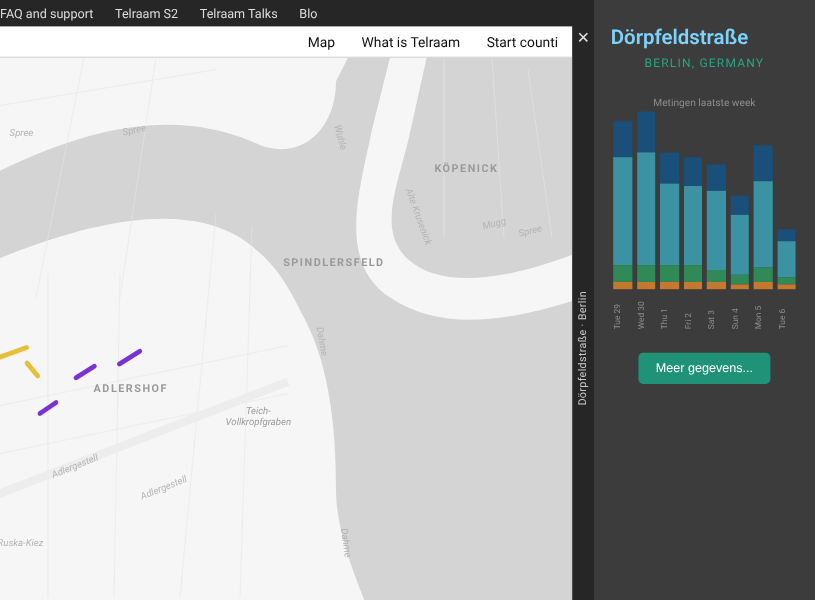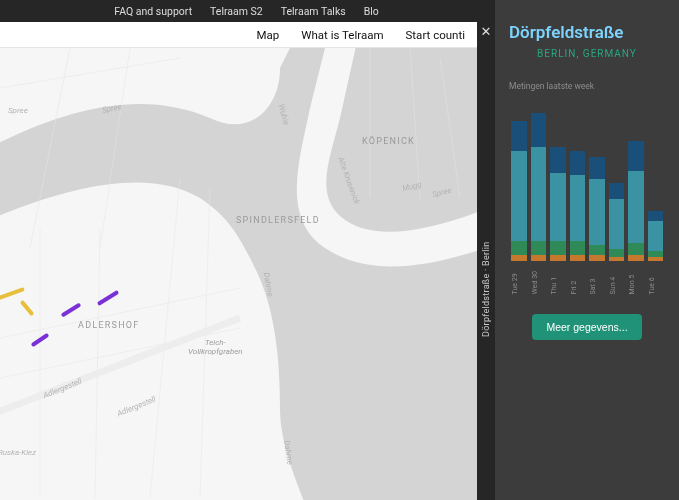--- a/index.html
+++ b/index.html
@@ -13,21 +13,21 @@
     color: #eee;
   }
   * { box-sizing: border-box; }
 
   
   .topbar {
     position: absolute;
     top: 0; left: 0; right: 0;
     height: 22px;
     display: flex;
-    justify-content: center;
+    justify-content: flex-start;
     gap: 18px;
     align-items: center;
     padding-right: 186px;
     font-size: 10.5px;
     color: #ddd;
   }
   .topbar span { cursor: pointer; }
 
   .tabbar {
     position: absolute;
@@ -54,21 +54,21 @@
     height: 452px;
     background: #f6f6f6;
     overflow: hidden;
     user-select: none;
   }
   .map .area-label {
     position: absolute;
     font-size: 9px;
     letter-spacing: 0.14em;
     color: #9a9a9a;
-    font-weight: 400;
+    font-weight: 700;
     text-transform: uppercase;
     padding-left: 34px;
   }
   .map .river-label {
     position: absolute;
     font-size: 8px;
     font-style: italic;
     color: #b4b4b4;
   }
   .map .poi-label {
@@ -135,21 +135,22 @@
     font-size: 10px;
     letter-spacing: 0.1em;
     color: #27a681;
     text-transform: uppercase;
     margin-bottom: 22px;
     text-align: center;
   }
   .panel .chart-title {
     font-size: 8.5px;
     color: #8c8c8c;
-    margin-bottom: 20px;
+    text-align: center;
+    margin-bottom: 0;
   }
   .chart {
     position: relative;
     width: 156px;
     height: 150px;
     display: flex;
     align-items: flex-end;
     gap: 4px;
     padding: 0 2px;
   }

